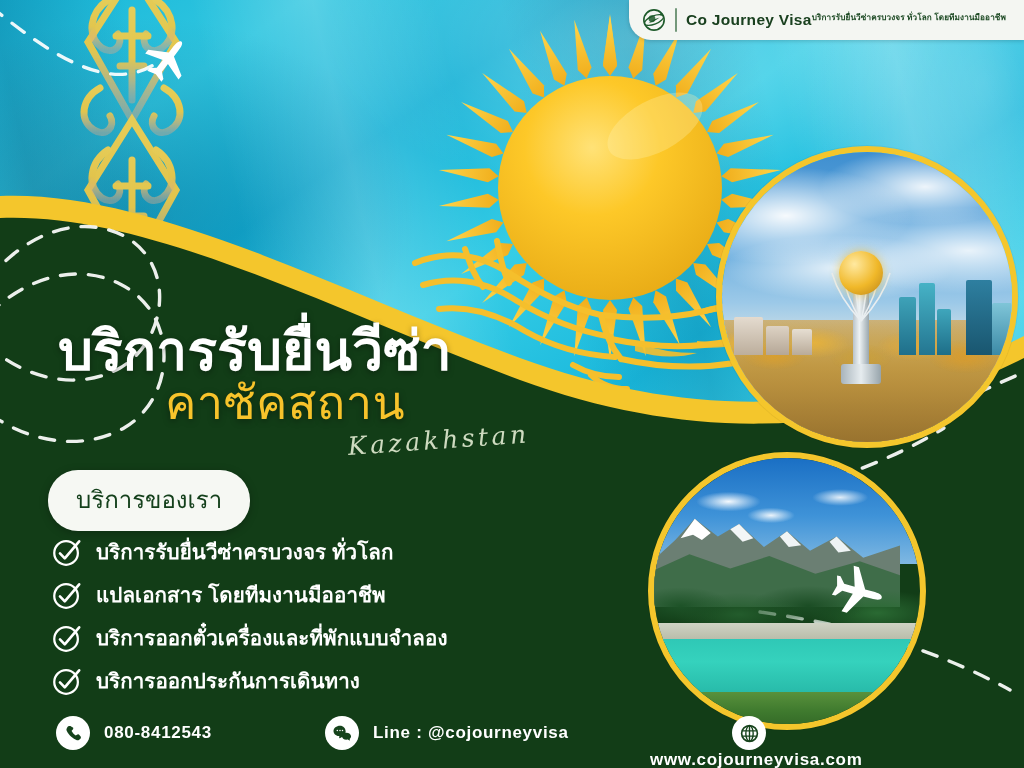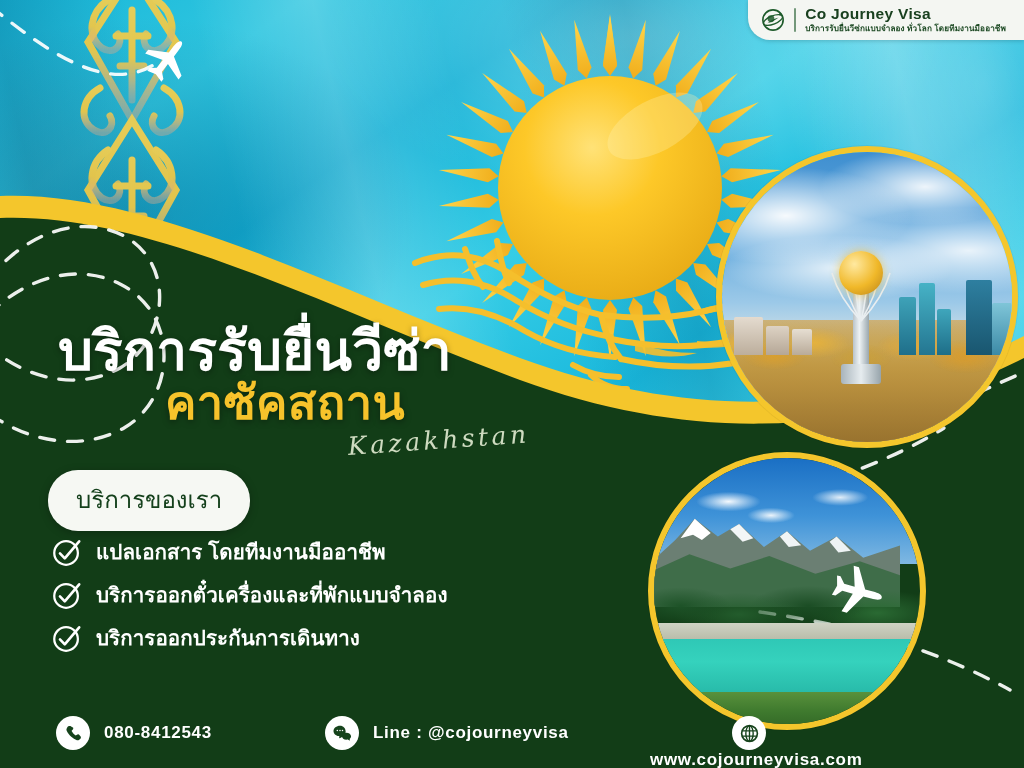--- a/index.html
+++ b/index.html
@@ -160,21 +160,21 @@
 
   
   .headline-1 {
     position:absolute; left:58px; top:323px;
     color:#ffffff; font-size:55px; font-weight:700; letter-spacing:.2px;
     line-height:1.05; white-space:nowrap;
     text-shadow:0 2px 6px rgba(0,0,0,.35);
   }
   .headline-2 {
     position:absolute; left:165px; top:378px;
-    color:#f7c32b; font-size:47px; font-weight:700; letter-spacing:.4px;
+    color:#f7c32b; font-size:47px; font-weight:400; letter-spacing:.4px;
     line-height:1.05; white-space:nowrap;
     text-shadow:0 2px 7px rgba(0,0,0,.38);
   }
   .script-name {
     position:absolute; left:348px; top:432px;
     color:#dfe9cf; font-size:25px; font-style:italic; font-weight:400;
     font-family:"DejaVu Serif", serif;
     letter-spacing:3.5px; opacity:.92;
     transform:rotate(-4deg); transform-origin:left center;
     white-space:nowrap;
@@ -218,21 +218,21 @@
   .brand {
     position:absolute; right:0; top:0;
     height:40px; padding:0 18px 0 12px;
     background:#f4f6f2;
     border-bottom-left-radius:22px;
     display:flex; align-items:center;
     box-shadow:0 1px 4px rgba(0,0,0,.18);
   }
   .brand-logo { width:26px; height:26px; flex:0 0 26px; margin-right:8px; }
   .brand-div { width:2px; height:24px; background:#1d5a2a; opacity:.6; margin-right:9px; border-radius:1px; }
-  .brand-txt { display:flex; flex-direction:column; justify-content:center; }
+  .brand-txt { display:flex; flex-direction:row; justify-content:center; }
   .brand-name { color:#19401f; font-size:15.5px; font-weight:800; letter-spacing:.3px; line-height:1.05; }
   .brand-sub  { color:#1d4a24; font-size:8.2px; font-weight:700; letter-spacing:.1px; line-height:1.2; margin-top:1px; }
 
   .dash-layer { position:absolute; inset:0; pointer-events:none; }
   .plane { position:absolute; }
 </style>
 </head>
 <body>
 
 <div class="poster">
@@ -495,20 +495,27 @@
   </svg>
 
   <div class="headline-1">บริการรับยื่นวีซ่า</div>
   <div class="headline-2">คาซัคสถาน</div>
   <div class="script-name">Kazakhstan</div>
 
   <div class="pill">บริการของเรา</div>
 
   <div class="services">
 
+    <div class="svc-row">
+      <svg class="svc-check" viewBox="0 0 32 32">
+        <circle cx="15" cy="17" r="12.6" fill="none" stroke="#ffffff" stroke-width="2.4"></circle>
+        <path d="M8.5 17.5 L13.6 22.8 L29 4.6" fill="none" stroke="#ffffff" stroke-width="2.8" stroke-linecap="round" stroke-linejoin="round"></path>
+      </svg>
+      <span class="svc-label">บริการรับยื่นวีซ่าครบวงจร ทั่วโลก</span>
+    </div>
 
     <div class="svc-row">
       <svg class="svc-check" viewBox="0 0 32 32">
         <circle cx="15" cy="17" r="12.6" fill="none" stroke="#ffffff" stroke-width="2.4"></circle>
         <path d="M8.5 17.5 L13.6 22.8 L29 4.6" fill="none" stroke="#ffffff" stroke-width="2.8" stroke-linecap="round" stroke-linejoin="round"></path>
       </svg>
       <span class="svc-label">แปลเอกสาร โดยทีมงานมืออาชีพ</span>
     </div>
 
     <div class="svc-row">
@@ -572,17 +579,17 @@
     <svg class="brand-logo" viewBox="0 0 32 32">
       <circle cx="16" cy="16" r="12.5" fill="none" stroke="#1d5a2a" stroke-width="2"></circle>
       <ellipse cx="16" cy="16" rx="12.5" ry="5.2" fill="none" stroke="#1d5a2a" stroke-width="1.6" transform="rotate(-22 16 16)"></ellipse>
       <circle cx="13.5" cy="14.5" r="4.2" fill="#1d5a2a" opacity=".85"></circle>
       <path d="M9 20 c4-3 9-6 14-7 -4 3 -9 6 -14 7 z" fill="#1d5a2a"></path>
       <circle cx="25" cy="9" r="1.6" fill="#1d5a2a"></circle>
     </svg>
     <span class="brand-div"></span>
     <span class="brand-txt">
       <span class="brand-name">Co Journey Visa</span>
-      <span class="brand-sub">บริการรับยื่นวีซ่กแบบจำลอง ทั่วโลก โดยทีมงานมืออาชีพ</span>
+      <span class="brand-sub">บริการรับยื่นวีซ่าครบวงจร ทั่วโลก โดยทีมงานมืออาชีพ</span>
     </span>
   </div>
 
 </div>
 
 </body></html>

